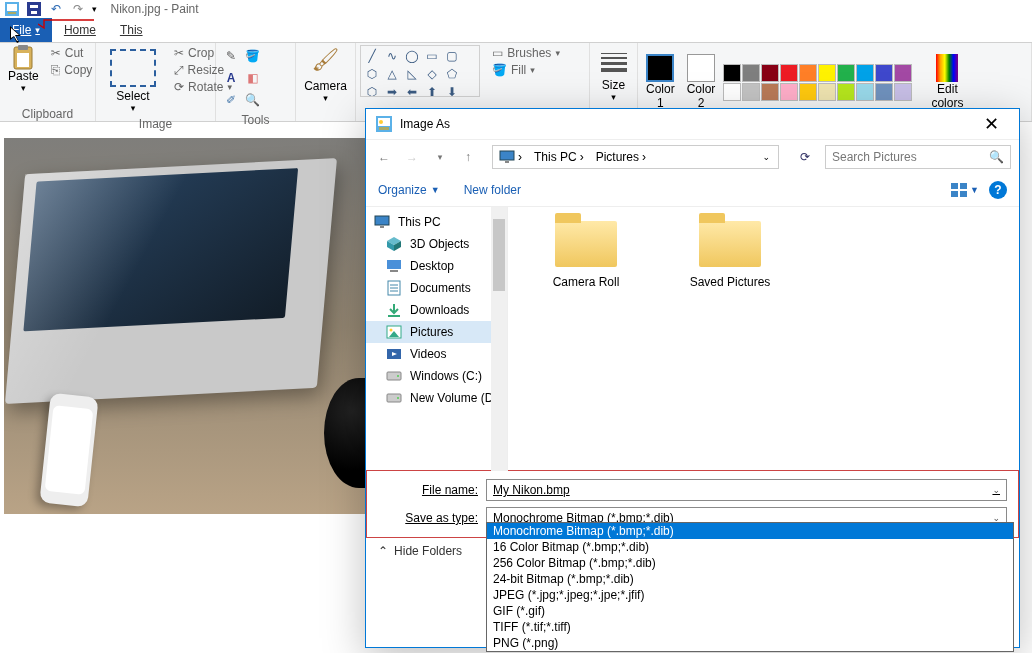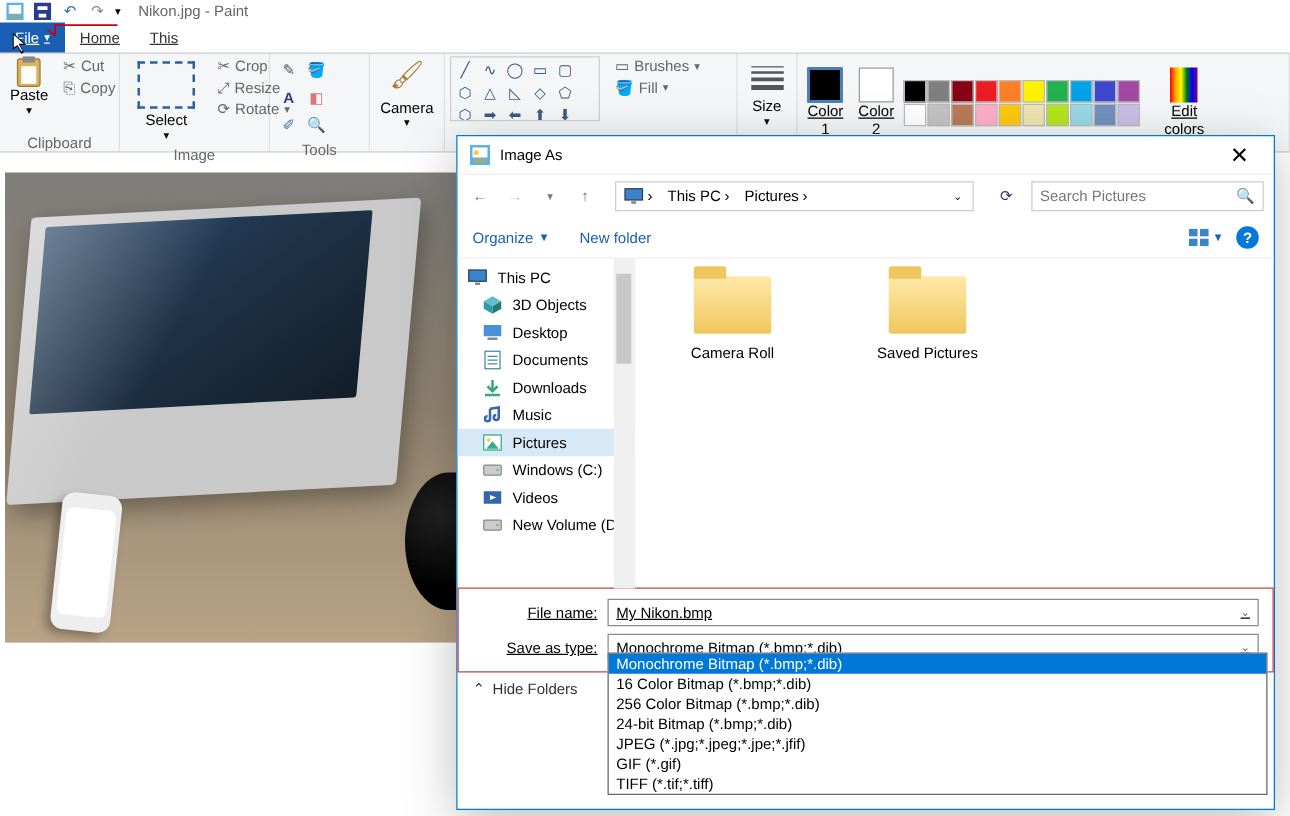--- a/index.html
+++ b/index.html
@@ -60,21 +60,21 @@
   .dlg-toolbar .tb{ color:#1a5fb4; display:flex; align-items:center; gap:4px;}
   .tb.right{ margin-left:auto; gap:10px;}
   .dlg-body{ display:flex; height:264px;}
   .navpane{ width:142px; border-right:1px solid #eee; overflow:hidden; position:relative; padding:4px 0;}
   .navitem{ display:flex; align-items:center; gap:8px; padding:3px 8px 3px 20px;}
   .navitem.sel{ background:#d7e8f7;}
   .navitem.top{ padding-left:8px;}
   .navitem .ni-icon{ width:16px; height:16px; display:flex; align-items:center; justify-content:center;}
   .scrollbar{ position:absolute; right:0; top:0; width:16px; height:100%; background:#f0f0f0;}
   .scrollbar .thumb{ position:absolute; left:2px; width:12px; background:#c7c7c7;}
-  .content{ flex:1; display:flex; gap:56px; padding:14px 28px; align-items:flex-start;}
+  .content{ flex:1; display:flex; gap:44px; padding:14px 28px; align-items:flex-start;}
   .folder-item{ display:flex; flex-direction:column; align-items:center; gap:8px; width:100px;}
   .folder-icon{ width:62px; height:46px; background:linear-gradient(180deg,#ffe9a8,#f0c75e); border-radius:2px; position:relative;}
   .folder-icon::before{content:"";position:absolute;top:-8px;left:0;width:26px;height:10px;background:#f0c75e;border-radius:2px 2px 0 0;}
   .fields{ padding:6px 12px; outline:1px solid #c44; outline-offset:-1px; margin-top:-1px;}
   .field-row{ display:flex; align-items:center; gap:8px; padding:3px 0;text-decoration:underline;}
   .field-row .label{ width:100px; text-align:right;}
   .field-row .input{ flex:1; height:22px; border:1px solid #8a8a8a; padding:2px 6px; display:flex; align-items:center; position:relative;}
   .field-row .input .chev{ margin-left:auto; color:#555;}
   .dropdown{ position:absolute; left:120px; top:413px; width:528px; background:#fff; border:1px solid #666; z-index:5;}
   .dropdown .opt{ padding:1px 6px;}
@@ -259,21 +259,21 @@
             <div></div>
           </div>
         <span style="margin-top:6px;">Size</span>
         <span class="down-caret">▾</span>
       </div>
     </div>
     <div class="group-label"></div>
   </div>
 
   <div class="group" style="flex:1;">
-    <div class="group-body" style="align-items:center;text-decoration:underline;">
+    <div class="group-body" style="align-items:center;">
       <div class="btn-col">
         <div class="color-sw sel" style="background:#000;"></div>
         <span style="white-space:pre;text-align:center;">Color
 1</span>
       </div>
       <div class="btn-col">
         <div class="color-sw" style="background:#fff;"></div>
         <span style="white-space:pre;text-align:center;">Color
 2</span>
       </div>
@@ -424,56 +424,47 @@
         </div>
         <div class="navitem">
           <span class="ni-icon">
             <svg width="16" height="16">
               <path d="M8 2v8 M4 7l4 4 4-4" stroke="#3a7" stroke-width="2" fill="none"></path>
               <rect x="2" y="13" width="12" height="2" fill="#3a7"></rect>
             </svg>
           </span>
           <span>Downloads</span>
         </div>
-        <div class="navitem">
-          <span class="ni-icon">
-            <svg width="16" height="16">
-              <path d="M6 3v8a2 2 0 1 1-2-2" stroke="#36a" stroke-width="2" fill="none"></path>
-              <path d="M6 3l7-1v8a2 2 0 1 1-2-2" stroke="#36a" stroke-width="2" fill="none"></path>
-            </svg>
-          </span>
-          <span>Music</span>
-        </div>
         <div class="navitem sel">
           <span class="ni-icon">
             <svg width="16" height="14">
               <rect x="1" y="1" width="14" height="12" fill="#fff" stroke="#3a8"></rect>
               <circle cx="5" cy="5" r="1.5" fill="#fc3"></circle>
               <polygon points="3,12 8,6 13,12" fill="#3a8"></polygon>
             </svg>
           </span>
           <span>Pictures</span>
         </div>
         <div class="navitem">
           <span class="ni-icon">
+            <svg width="16" height="14">
+              <rect x="1" y="2" width="14" height="10" fill="#36a"></rect>
+              <polygon points="6,5 11,7 6,9" fill="#fff"></polygon>
+            </svg>
+          </span>
+          <span>Videos</span>
+        </div>
+        <div class="navitem">
+          <span class="ni-icon">
             <svg width="16" height="12">
               <rect x="1" y="2" width="14" height="8" rx="1" fill="#ccc" stroke="#888"></rect>
               <circle cx="12" cy="6" r="1" fill="#5c5"></circle>
             </svg>
           </span>
           <span>Windows (C:)</span>
-        </div>
-        <div class="navitem">
-          <span class="ni-icon">
-            <svg width="16" height="14">
-              <rect x="1" y="2" width="14" height="10" fill="#36a"></rect>
-              <polygon points="6,5 11,7 6,9" fill="#fff"></polygon>
-            </svg>
-          </span>
-          <span>Videos</span>
         </div>
         <div class="navitem">
           <span class="ni-icon">
             <svg width="16" height="12">
               <rect x="1" y="2" width="14" height="8" rx="1" fill="#ccc" stroke="#888"></rect>
               <circle cx="12" cy="6" r="1" fill="#5c5"></circle>
             </svg>
           </span>
           <span>New Volume (D:</span>
         </div>
@@ -509,20 +500,21 @@
     </div>
   </div>
   <div class="dropdown" id="dropdown">
       <div class="opt sel">Monochrome Bitmap (*.bmp;*.dib)</div>
       <div class="opt">16 Color Bitmap (*.bmp;*.dib)</div>
       <div class="opt">256 Color Bitmap (*.bmp;*.dib)</div>
       <div class="opt">24-bit Bitmap (*.bmp;*.dib)</div>
       <div class="opt">JPEG (*.jpg;*.jpeg;*.jpe;*.jfif)</div>
       <div class="opt">GIF (*.gif)</div>
       <div class="opt">TIFF (*.tif;*.tiff)</div>
+      <div class="opt">PNG (*.png)</div>
     </div>
   <div class="dlg-footer">
     <span class="hide-folders">
         <span>⌃</span>
         <span>Hide Folders</span>
       </span>
   </div>
 </div>
 
 </body></html>

